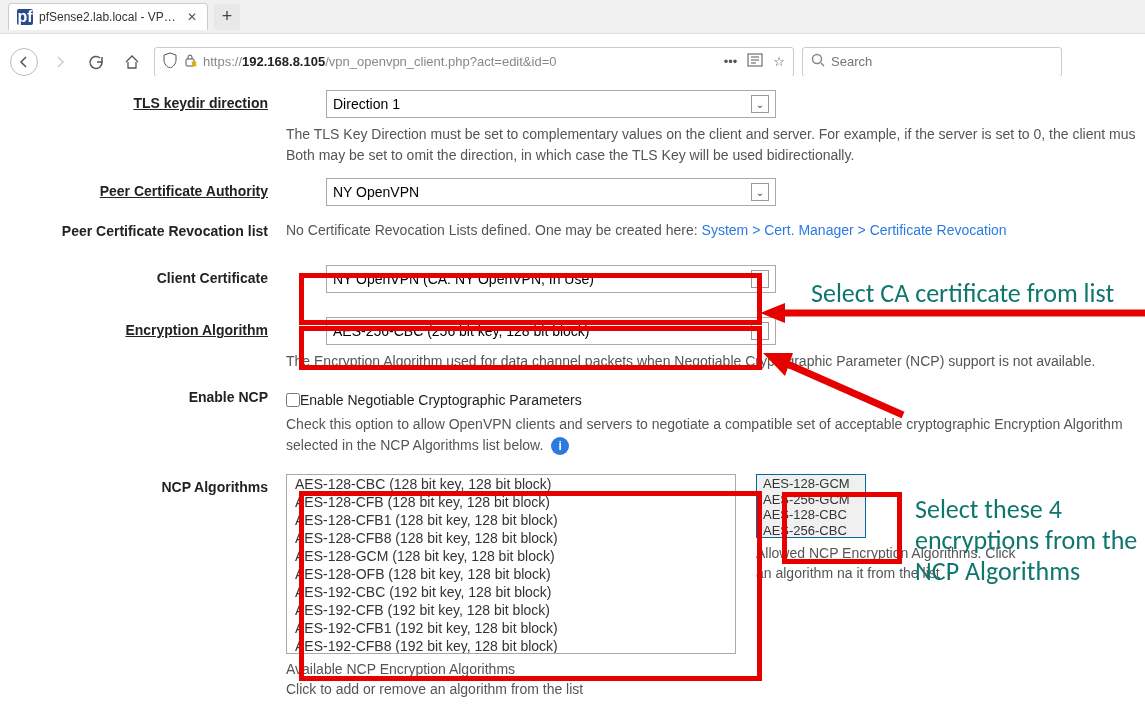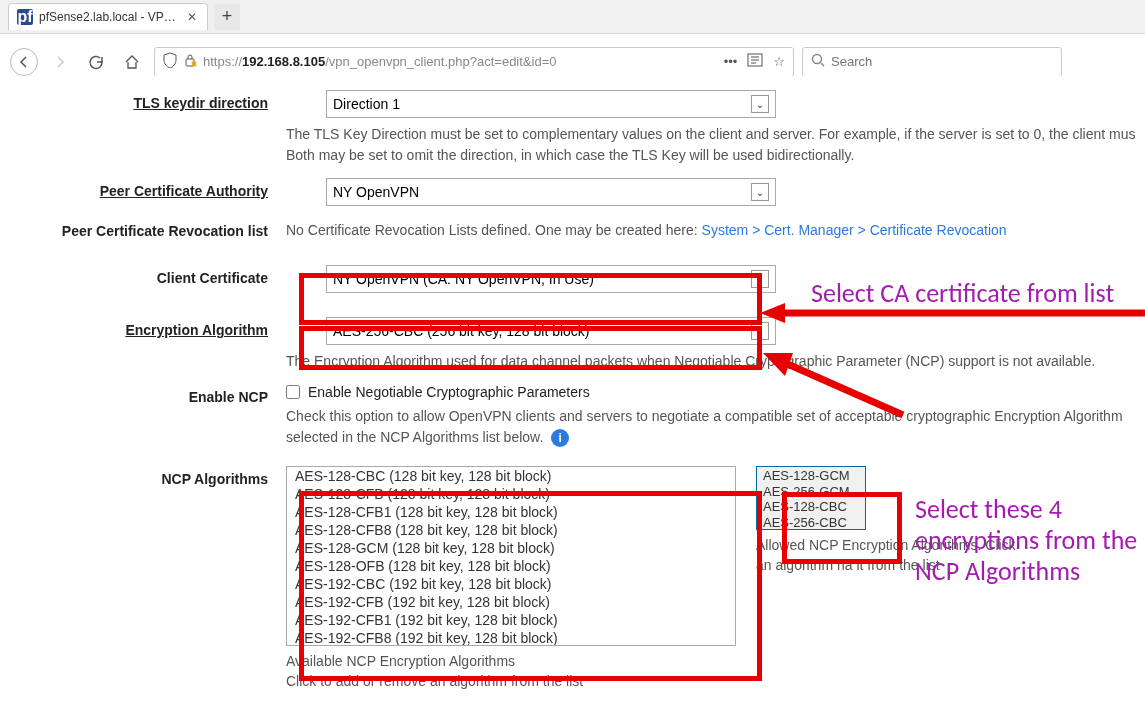--- a/index.html
+++ b/index.html
@@ -32,27 +32,27 @@
 .form-label { width: 286px; text-align: right; padding-right: 18px; font-size: 14px; color: #222; font-weight: 700; padding-top: 5px; }
 .form-label.underline { text-decoration: underline; }
 .form-control { flex: 1; position: relative; }
 
 .select { width: 450px; height: 28px; border: 1px solid #aaa; background: #fff; font-size: 14px; padding: 3px 6px; display: flex; align-items: center; justify-content: space-between; cursor: pointer; margin-left: 40px; }
 .select-caret { width: 18px; height: 18px; border: 1px solid #999; display: flex; align-items: center; justify-content: center; font-size: 10px; color: #444; }
 
 .help-text { font-size: 14px; color: #555; margin-top: 6px; line-height: 1.5; width: 850px; }
 .help-text a { color: #2a7ae2; text-decoration: none; }
 
-.checkbox-wrap { display: flex; align-items: center; gap: 8px; font-size: 14px; color: #222; margin-top: 0; }
+.checkbox-wrap { display: flex; align-items: center; font-size: 14px; color: #222; margin-top: 8px; }
 .checkbox-wrap input[type="checkbox"] { width: 14px; height: 14px; }
 
 .info-icon { display: inline-flex; width: 18px; height: 18px; background: #2a7ae2; color: #fff; border-radius: 50%; align-items: center; justify-content: center; font-weight: bold; font-size: 12px; margin-left: 4px; }
 
 .redbox { position: absolute; border: 5px solid #e60000; pointer-events: none; }
-.annotation { position: absolute; color: #a21caf; font-size: 26px; font-weight: 400; font-family: Calibri, Arial, sans-serif; line-height: 1.2; }
+.annotation { position: absolute; color: #0f766e; font-size: 26px; font-weight: 400; font-family: Calibri, Arial, sans-serif; line-height: 1.2; }
 
 .ncp-container { display: flex; gap: 20px; }
 .listbox { border: 1px solid #aaa; width: 450px; height: 180px; overflow-y: scroll; font-size: 14px; color: #333; background: #fff; }
 .listbox .opt { padding: 1px 8px; cursor: pointer; }
 .listbox-small { border: 1px solid #0369a1; width: 110px; height: 64px; font-size: 13px; color: #333; background: #f0f0f0; padding: 1px 6px; line-height: 1.2; }
 .list-caption { font-size: 14px; color: #555; margin-top: 6px; line-height: 1.4; }
 
 svg.arrow-svg { position: absolute; }
 </style>
 </head>

